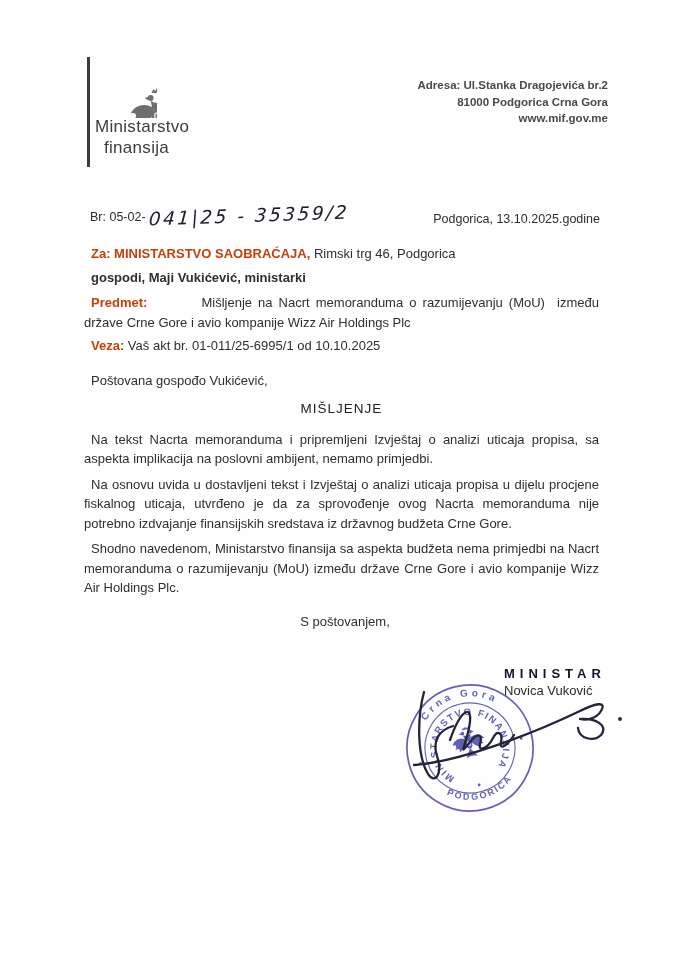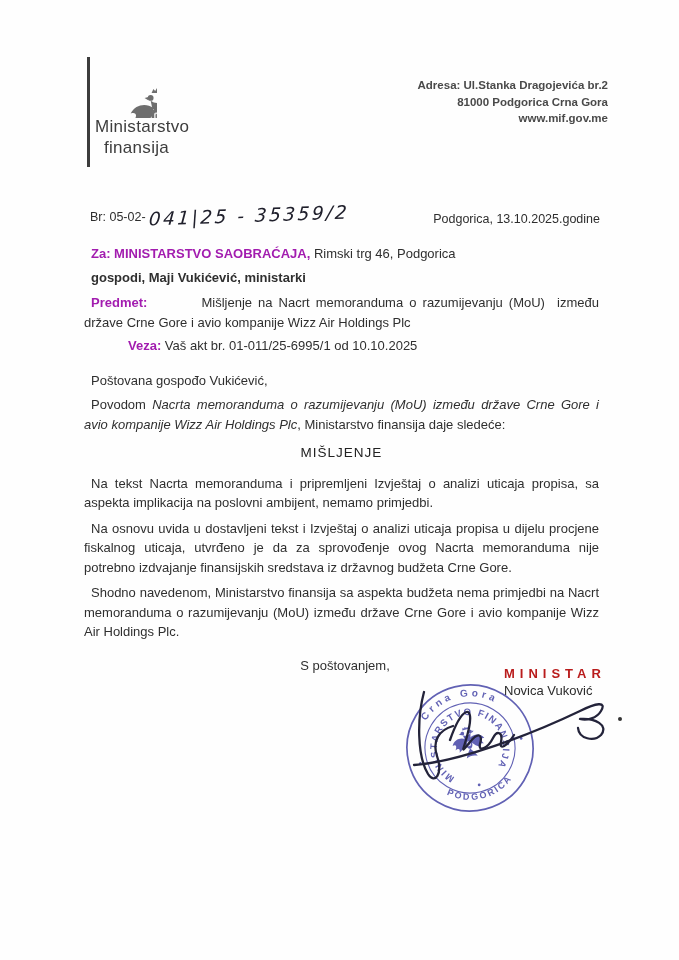--- a/index.html
+++ b/index.html
@@ -54,44 +54,44 @@
     font-size: 12.5px; color: #2e2e2e;
   }
 
   
   .content {
     position: absolute; left: 84px; top: 244px; width: 515px;
     font-size: 13px; line-height: 19.5px; color: #2f2f2f;
     text-align: justify;
   }
   .content p { text-indent: 7px; }
-  b, strong { color: #a21caf; }
+  b, strong { color: #c2410c; }
   .attention { margin-top: 4px; font-weight: bold; }
   .predmet { margin-top: 6px; }
   .predmet .pre { white-space: pre-wrap; margin-left: 48px; }
-  .veza { margin-top: 4px; margin-left: 37px; }
+  .veza { margin-top: 4px; }
   .salutation { margin-top: 15px; }
   .intro { margin-top: 5px; }
   .intro .it { font-style: italic; }
   .opinion-heading {
     margin-top: 9px; text-align: center;
     font-weight: normal; font-size: 13.5px; letter-spacing: 1px;
     text-indent: 0 !important; color: #222;
   }
   .p1 { margin-top: 11px; }
   .p2 { margin-top: 6px; }
   .p3 { margin-top: 6px; }
   .closing { margin-top: 14px; text-align: center; }
 
   
   .sig-block {
     position: absolute; left: 504px; top: 666px;
     font-size: 13px; color: #2c2c2c; z-index: 2;
   }
-  .sig-title { font-weight: bold; letter-spacing: 5px; font-size: 13px; color: #b91c1c; }
+  .sig-title { font-weight: bold; letter-spacing: 5px; font-size: 13px; color: #0f172a; }
   .sig-name { margin-top: 2px; font-size: 13px; }
 
   .stamp-wrap {
     position: absolute; left: 398px; top: 676px;
     width: 144px; height: 144px; z-index: 1; opacity: 0.88;
   }
   .stamp-wrap text {
     font-family: "Liberation Sans", sans-serif;
     font-weight: bold; fill: currentColor;
   }
@@ -154,21 +154,20 @@
     <p class="za-line"><strong>Za: MINISTARSTVO SAOBRAĆAJA,</strong><span> Rimski trg 46, Podgorica</span></p>
 
     <p class="attention">gospodi, Maji Vukićević, ministarki</p>
 
     <p class="predmet"><strong>Predmet:</strong><span class="pre"> Mišljenje na Nacrt memoranduma o razumijevanju (MoU)  između države Crne Gore i avio kompanije Wizz Air Holdings Plc</span></p>
 
     <p class="veza"><strong>Veza:</strong><span> Vaš akt br. 01-011/25-6995/1 od 10.10.2025</span></p>
 
     <p class="salutation">Poštovana gospođo Vukićević,</p>
 
-    <p class="intro"><span>Povodom </span><span class="it">Nacrta memoranduma o razumijevanju (MoU) između države Crne Gore i avio kompanije Wizz Air Holdings Plc</span><span>, Ministarstvo finansija daje sledeće:</span></p>
 
     <p class="opinion-heading">MIŠLJENJE</p>
 
     <p class="p1">Na tekst Nacrta memoranduma i pripremljeni Izvještaj o analizi uticaja propisa, sa aspekta implikacija na poslovni ambijent, nemamo primjedbi.</p>
     <p class="p2">Na osnovu uvida u dostavljeni tekst i Izvještaj o analizi uticaja propisa u dijelu procjene fiskalnog uticaja, utvrđeno je da za sprovođenje ovog Nacrta memoranduma nije potrebno izdvajanje finansijskih sredstava iz državnog budžeta Crne Gore.</p>
     <p class="p3">Shodno navedenom, Ministarstvo finansija sa aspekta budžeta nema primjedbi na Nacrt memoranduma o razumijevanju (MoU) između države Crne Gore i avio kompanije Wizz Air Holdings Plc.</p>
 
     <p class="closing">S poštovanjem,</p>
   </div>
 

